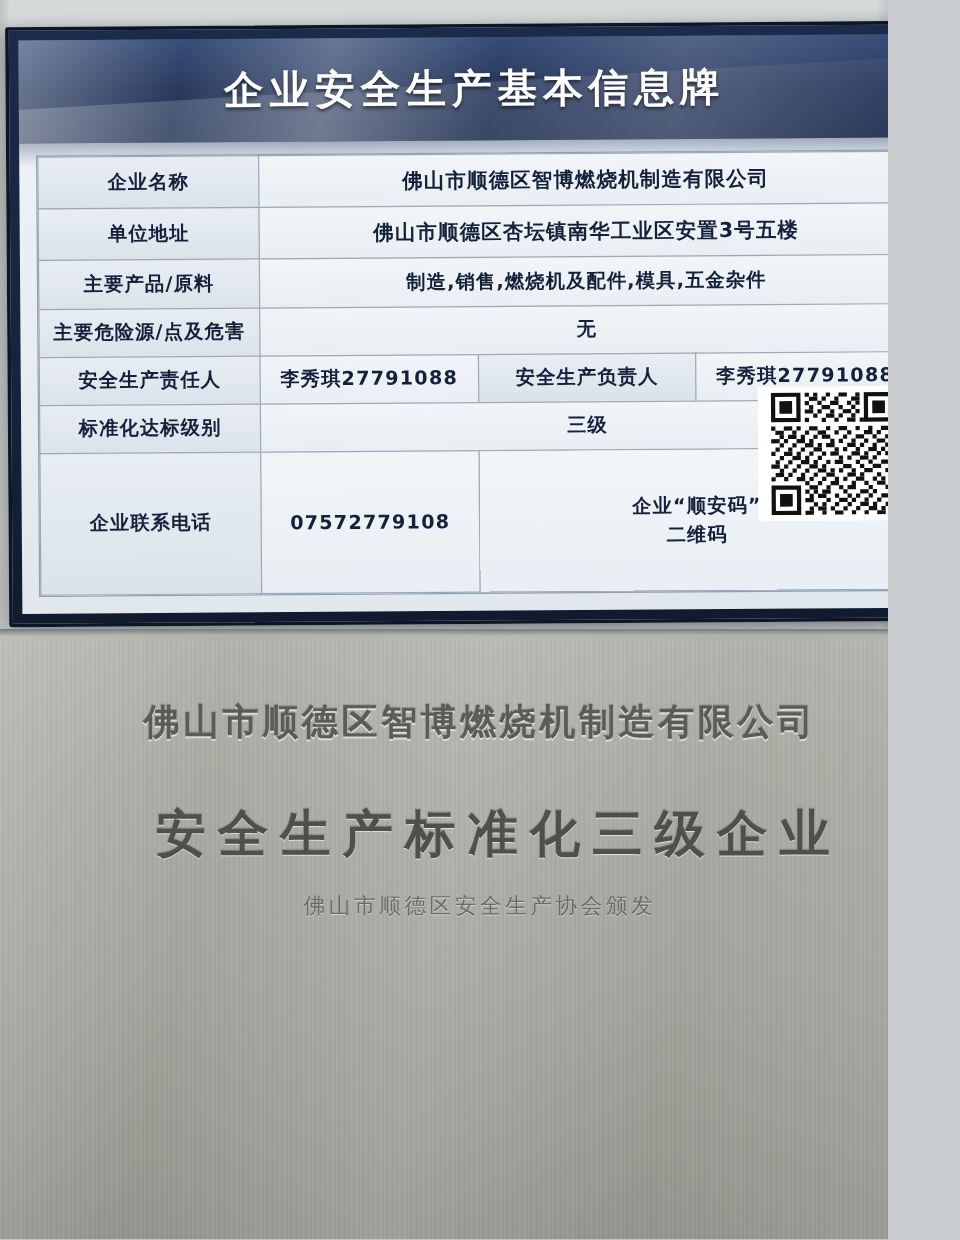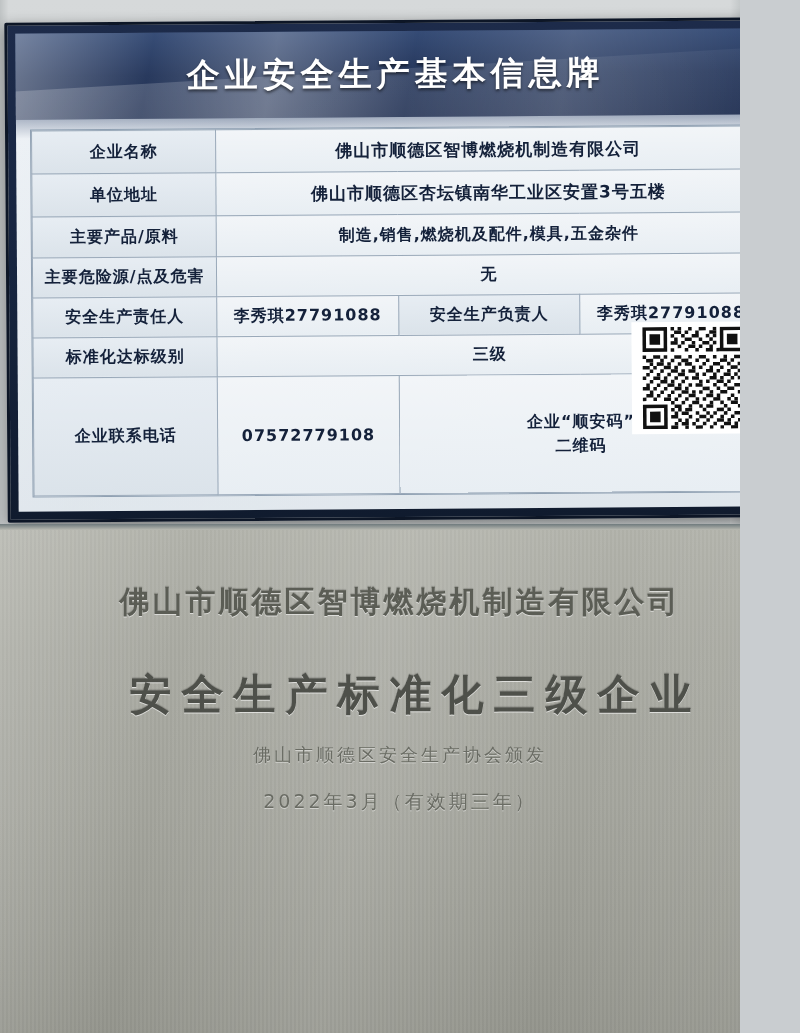--- a/index.html
+++ b/index.html
@@ -502,17 +502,16 @@
       </div>
     </div>
   </div>
 
   <div class="plaque">
     <div class="plaque-edge-top"></div>
     <div class="plaque-content">
       <div class="pl-company">佛山市顺德区智博燃烧机制造有限公司</div>
       <div class="pl-main1">安全生产标准化三级企业</div>
       <div class="pl-issuer">佛山市顺德区安全生产协会颁发</div>
-      <div class="pl-date">2022年3月（有效期三年）</div>
     </div>
   </div>
 
 </div>
 
 </body></html>

